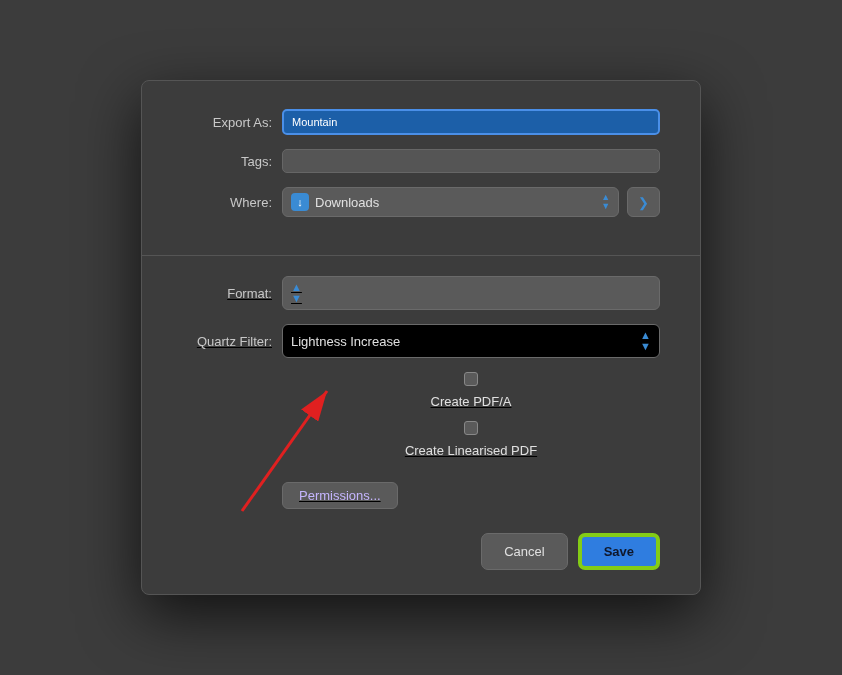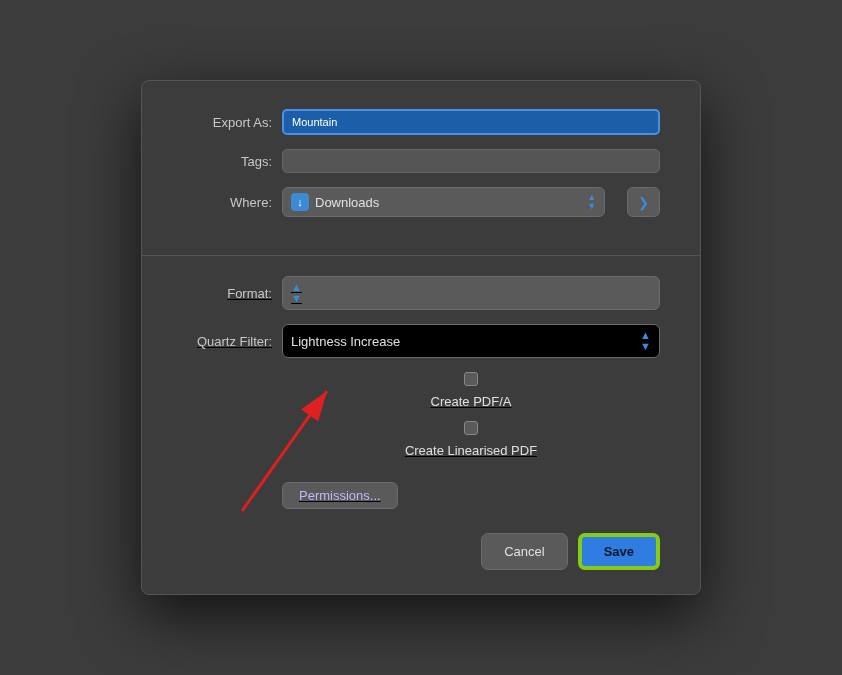--- a/index.html
+++ b/index.html
@@ -62,21 +62,21 @@
     }
 
     .where-row {
       display: flex;
       align-items: center;
     }
 
     .where-select-wrapper {
       display: flex;
       flex: 1;
-      gap: 22px;
+      gap: 8px;
     }
 
     .where-select {
       flex: 1;
       background: #5a5a5a;
       border: 1px solid #6a6a6a;
       border-radius: 6px;
       color: #e0e0e0;
       font-size: 13px;
       padding: 5px 8px;

